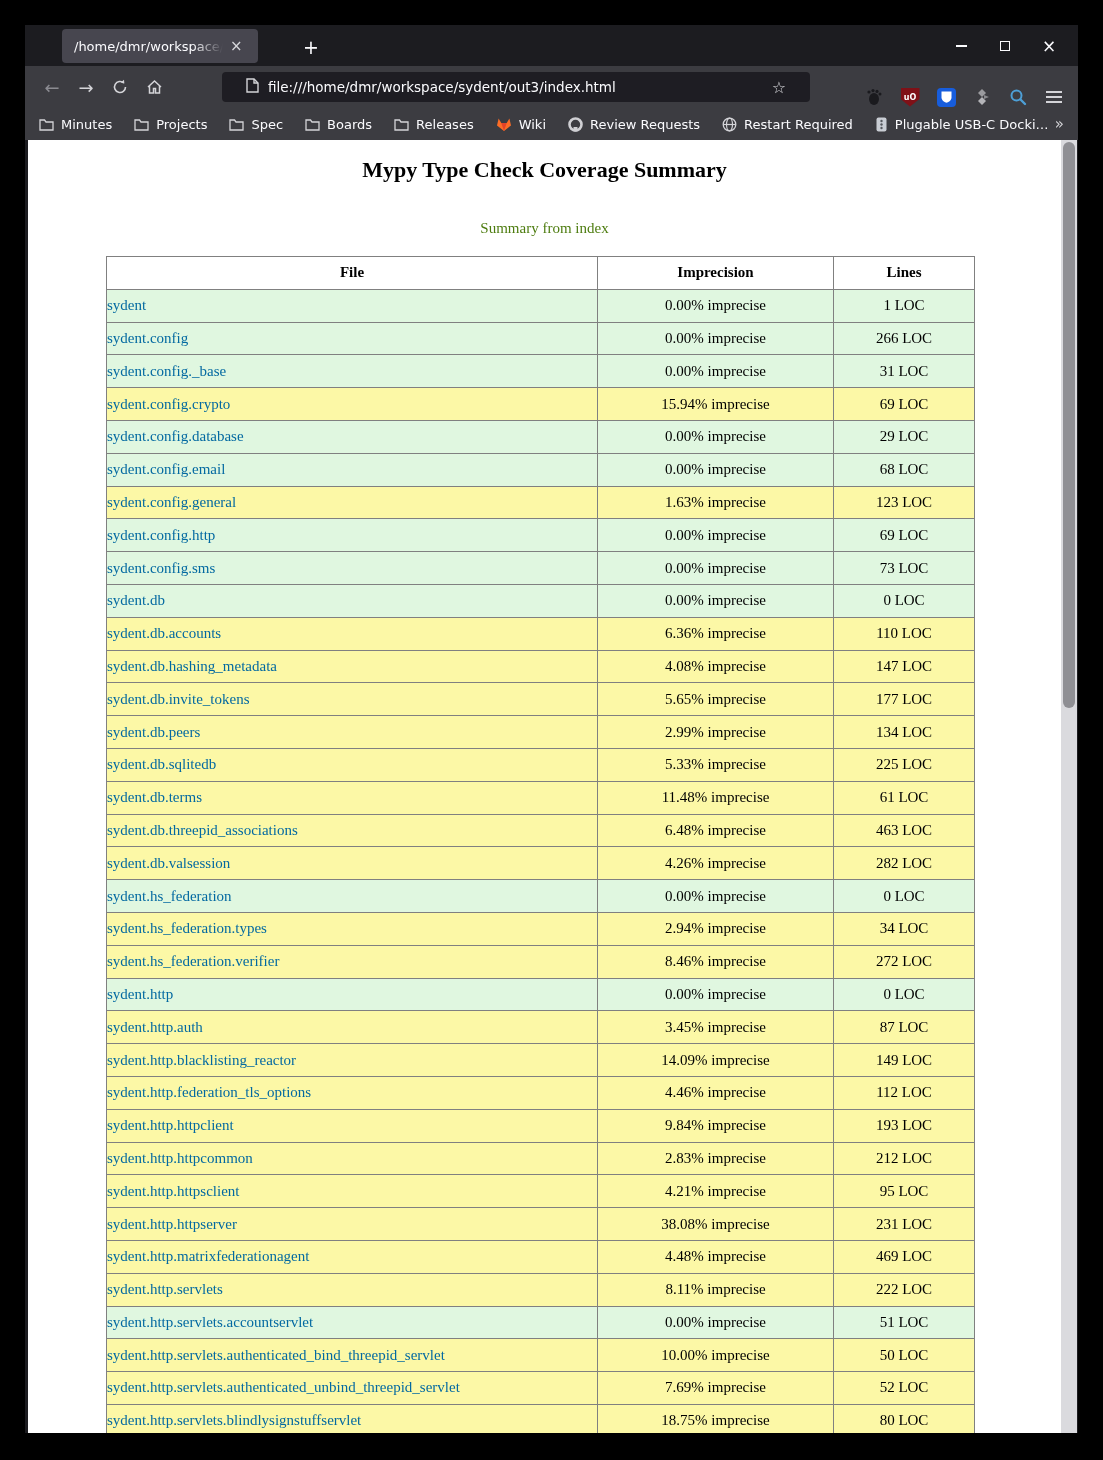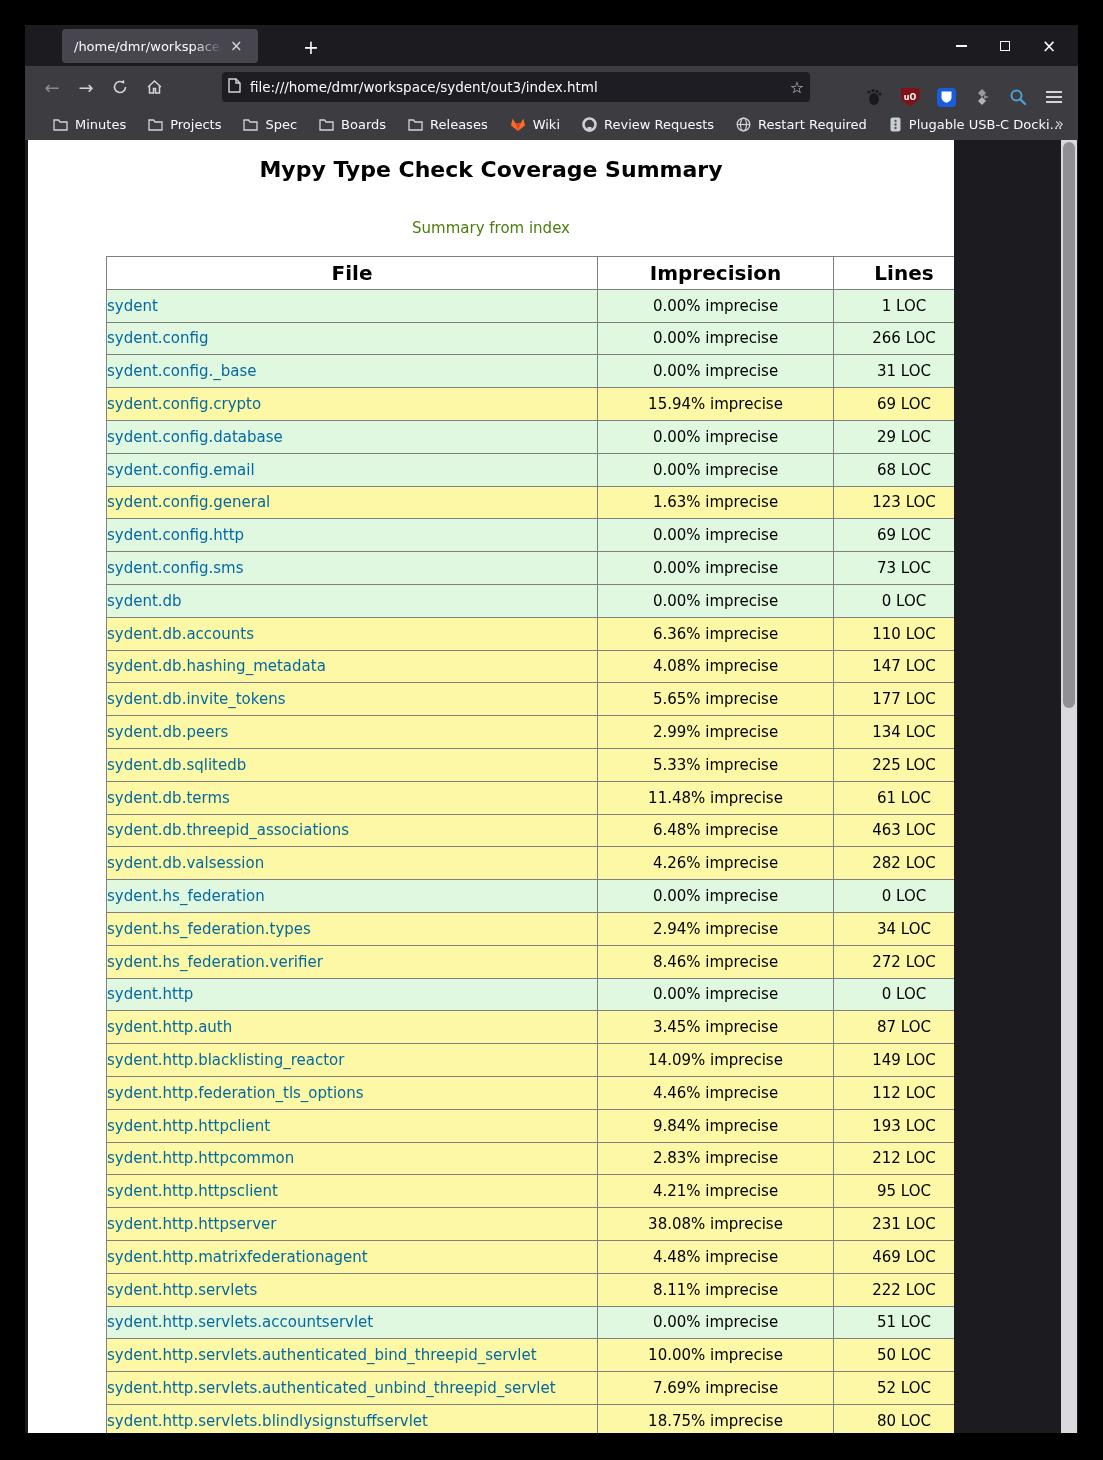--- a/index.html
+++ b/index.html
@@ -27,56 +27,56 @@
   .wc-close { color:#fbfbfe; font-size:17px; }
 
   
   .navbar { position:absolute; left:0; top:41px; width:100%; height:42px; background:#3c3c41;
             display:flex; align-items:center; }
   .nav-ico { width:34px; height:30px; display:flex; align-items:center; justify-content:center;
              color:#d4d4d8; font-size:18px; }
   .nav-ico.dim { color:#8b8b91; }
   .nav-ico svg { display:block; }
   .urlbar { position:absolute; left:197px; top:6px; width:588px; height:30px; background:#1e1d23;
-            border-radius:4px; display:flex; align-items:center; padding:0 6px; }
+            border-radius:4px; display:flex; align-items:center; padding:0 24px; }
   .url-doc { margin-right:9px; }
   .url-text { color:#fbfbfe; font-size:13.5px; flex:1; white-space:nowrap; overflow:hidden; }
   .url-star { color:#d4d4d8; font-size:16px; }
   .ext-area { position:absolute; right:6px; top:16px; height:30px; display:flex; align-items:center; }
   .ext { width:36px; height:30px; display:flex; align-items:center; justify-content:center; }
   .ublock { width:19px; height:19px; background:#7f1117;
             clip-path:polygon(0 0,100% 0,100% 60%,50% 100%,0 60%); display:flex;
             align-items:center; justify-content:center; color:#fff; font-size:8px; font-weight:bold; }
   .bitwarden { width:19px; height:19px; background:#175ddc; border-radius:4px; display:flex;
                align-items:center; justify-content:center; }
   .burger { color:#d4d4d8; font-size:19px; letter-spacing:0; }
   .burger i { display:block; width:16px; height:2px; background:#d4d4d8; margin:3px 0; }
 
   
   .bmbar { position:absolute; left:0; top:83px; width:100%; height:32px; background:#3c3c41;
-           display:flex; align-items:center; padding-left:28px; }
+           display:flex; align-items:center; padding-left:14px; }
   .bm { display:flex; align-items:center; gap:7px; margin-right:22px; color:#fbfbfe;
         font-size:13px; white-space:nowrap; }
   .bm svg { display:block; }
   .bm-overflow { position:absolute; right:14px; color:#d4d4d8; font-size:15px; }
 
   
-  .content { position:absolute; left:3px; top:115px; width:926px; height:1293px;
-             background:#fff; overflow:hidden; }
+  .content { position:absolute; left:3px; top:115px; width:1033px; height:1293px;
+             background:#fff; overflow:hidden;font-family:Liberation Serif, serif; }
   .scrollbar { position:absolute; right:1px; top:115px; width:16px; height:1293px; background:#dadade; }
   .sb-thumb { position:absolute; left:2px; top:2px; width:12px; height:566px; background:#8f8f94;
               border-radius:6px; }
 
   .page-title { margin-top:17px; text-align:center; font-size:22px; font-weight:bold; color:#000; }
   .page-subtitle { margin-top:37px; text-align:center; font-size:15px; color:#4d7c0f; }
 
   table.cov { margin:19px 0 0 78px; border-collapse:collapse; table-layout:fixed; width:868px;
               font-size:15px; }
   table.cov th, table.cov td { border:1px solid #808080; height:32.8px; padding:0; }
-  table.cov th { background:#fff; font-weight:bold; font-size:20px; text-align:center;margin-left:18px; }
+  table.cov th { background:#fff; font-weight:bold; font-size:15px; text-align:center;margin-left:18px; }
   .col-file { width:491px; }
   .col-imp { width:236px; }
   .col-lines { width:141px; }
   td.c-file { padding-left:7px; text-align:left; }
   td.c-imp, td.c-lines { text-align:center; color:#000; }
   tr.good td { background:#e0f7e0; }
   tr.imprecise td { background:#fcf8a6; }
   a.filelink { color:#0369a1; text-decoration:none; }
 </style>
 </head>

